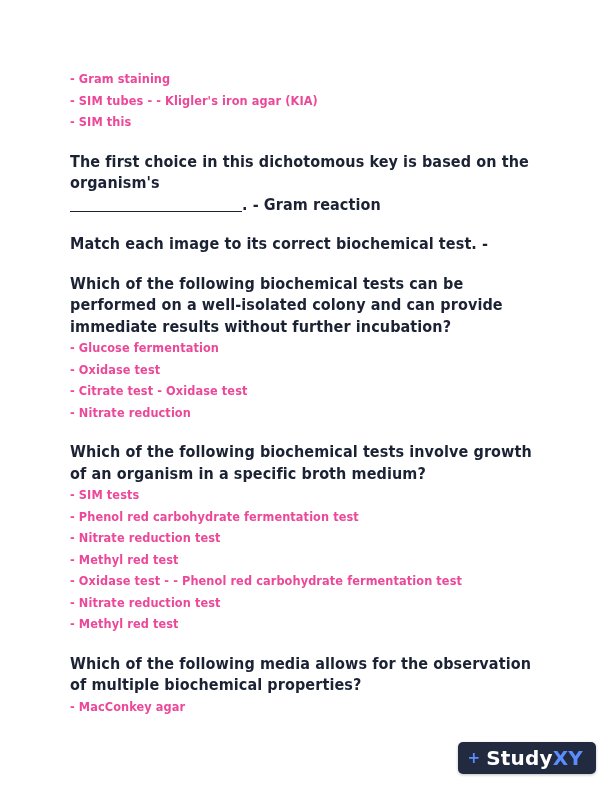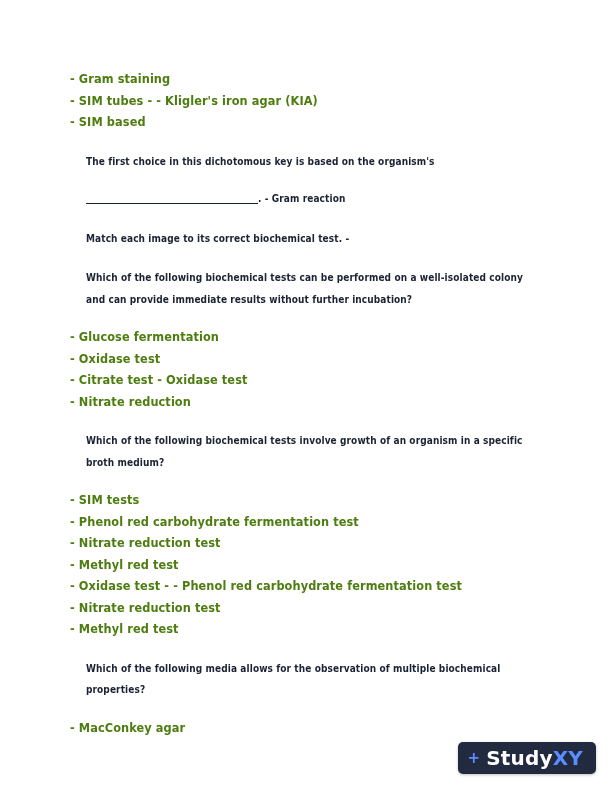--- a/index.html
+++ b/index.html
@@ -32,32 +32,32 @@
     margin: 0 0 18px 0;
   }
   .block:last-child {
     margin-bottom: 0;
   }
   .line {
     font-size: 12.6px;
     line-height: 21.5px;
     font-weight: 700;
     letter-spacing: 0.1px;
-    color: #4d7c0f;
+    color: #ec4899;
     margin: 0;
     font-family: "DejaVu Sans Condensed", "DejaVu Sans", sans-serif;
     font-stretch: condensed;
   }
   .q {
-    font-size: 10px;
+    font-size: 16px;
     line-height: 21.5px;
     font-weight: 700;
     letter-spacing: 0.1px;
     color: #1b2233;
-    margin: 16px;
+    margin: 0;
     font-family: "DejaVu Sans Condensed", "DejaVu Sans", sans-serif;
     font-stretch: condensed;
   }
   .blank-line {
     display: inline-block;
     border-bottom: 1.5px solid #1b2233;
     width: 172px;
     height: 13px;
     vertical-align: -2px;
   }
@@ -92,21 +92,21 @@
 </style>
 </head>
 <body>
 
 <div class="page">
   <div class="content">
 
     <div class="block">
       <p class="line">- Gram staining</p>
       <p class="line">- SIM tubes - - Kligler's iron agar (KIA)</p>
-      <p class="line">- SIM based</p>
+      <p class="line">- SIM this</p>
     </div>
 
     <div class="block">
       <p class="q">The first choice in this dichotomous key is based on the organism's</p>
       <p class="q"><span class="blank-line"></span><span>. - Gram reaction</span></p>
     </div>
 
     <div class="block">
       <p class="q">Match each image to its correct biochemical test. -</p>
     </div>

